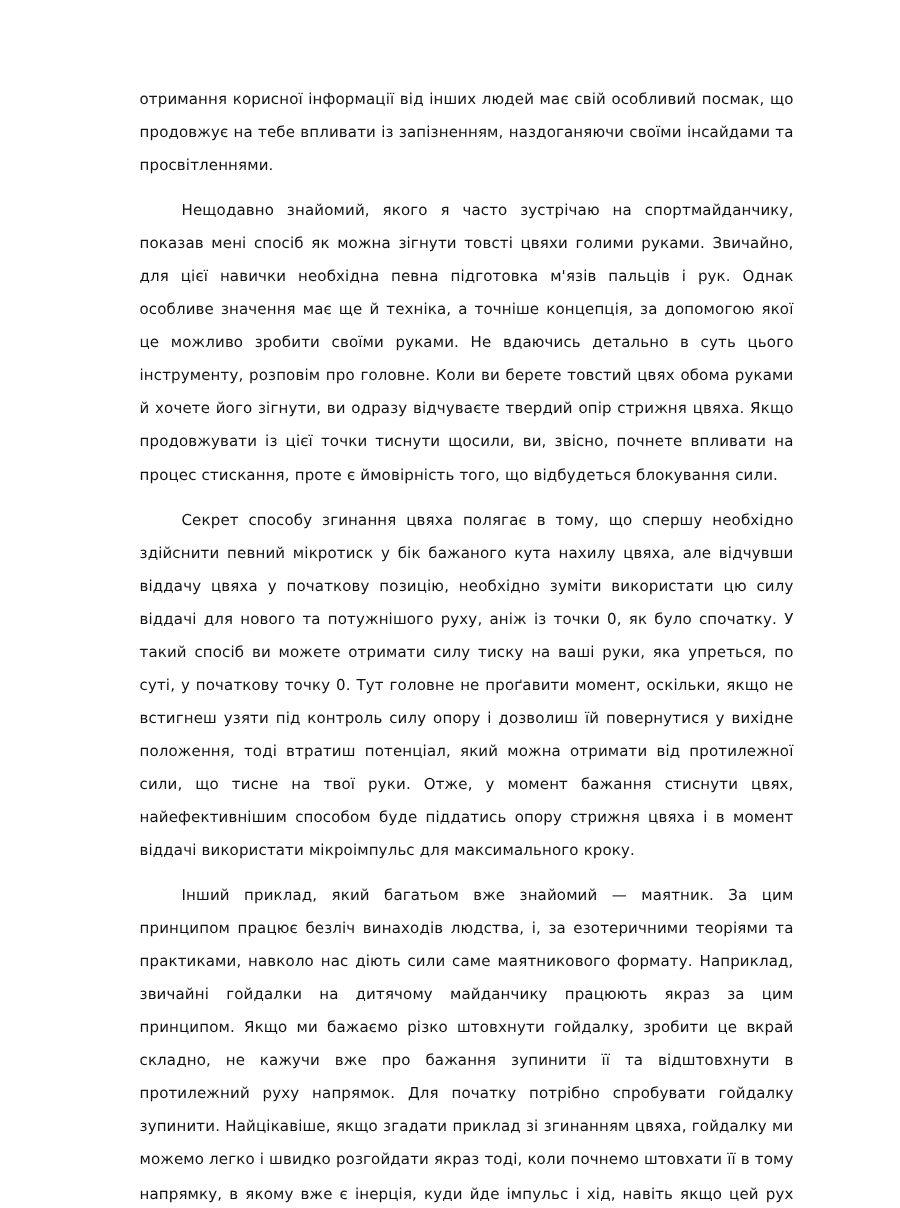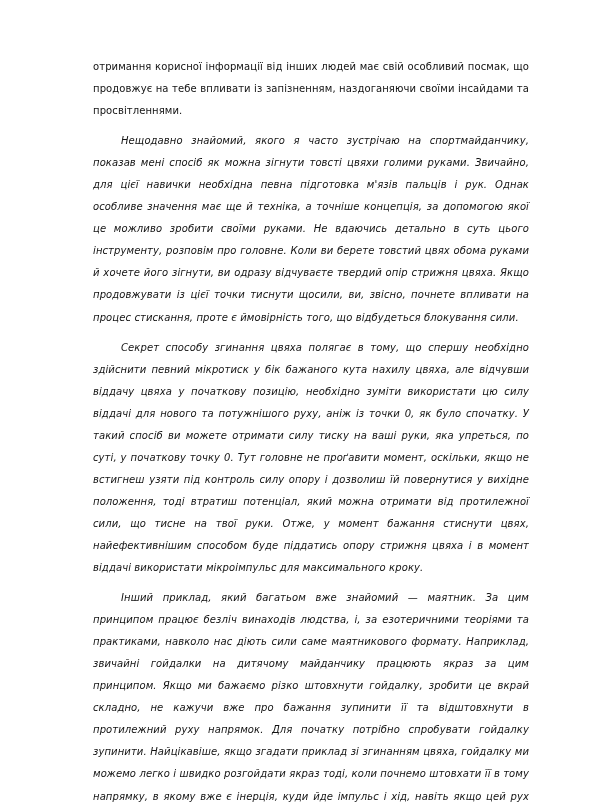--- a/index.html
+++ b/index.html
@@ -41,21 +41,20 @@
     word-spacing: 0.004em;
     hyphens: none;
     font-weight: 400;
     color: #111111;
   }
   p.para.continued {
     text-indent: 0;
   }
   p.para + p.para {
     margin-top: 0;
-    font-style: italic;
   }
   
 </style>
 </head>
 <body>
 
 <div class="page">
   <div class="text-column">
 
     <p class="para continued">отримання корисної інформації від інших людей має свій особливий посмак, що продовжує на тебе впливати із запізненням, наздоганяючи своїми інсайдами та просвітленнями.</p>

